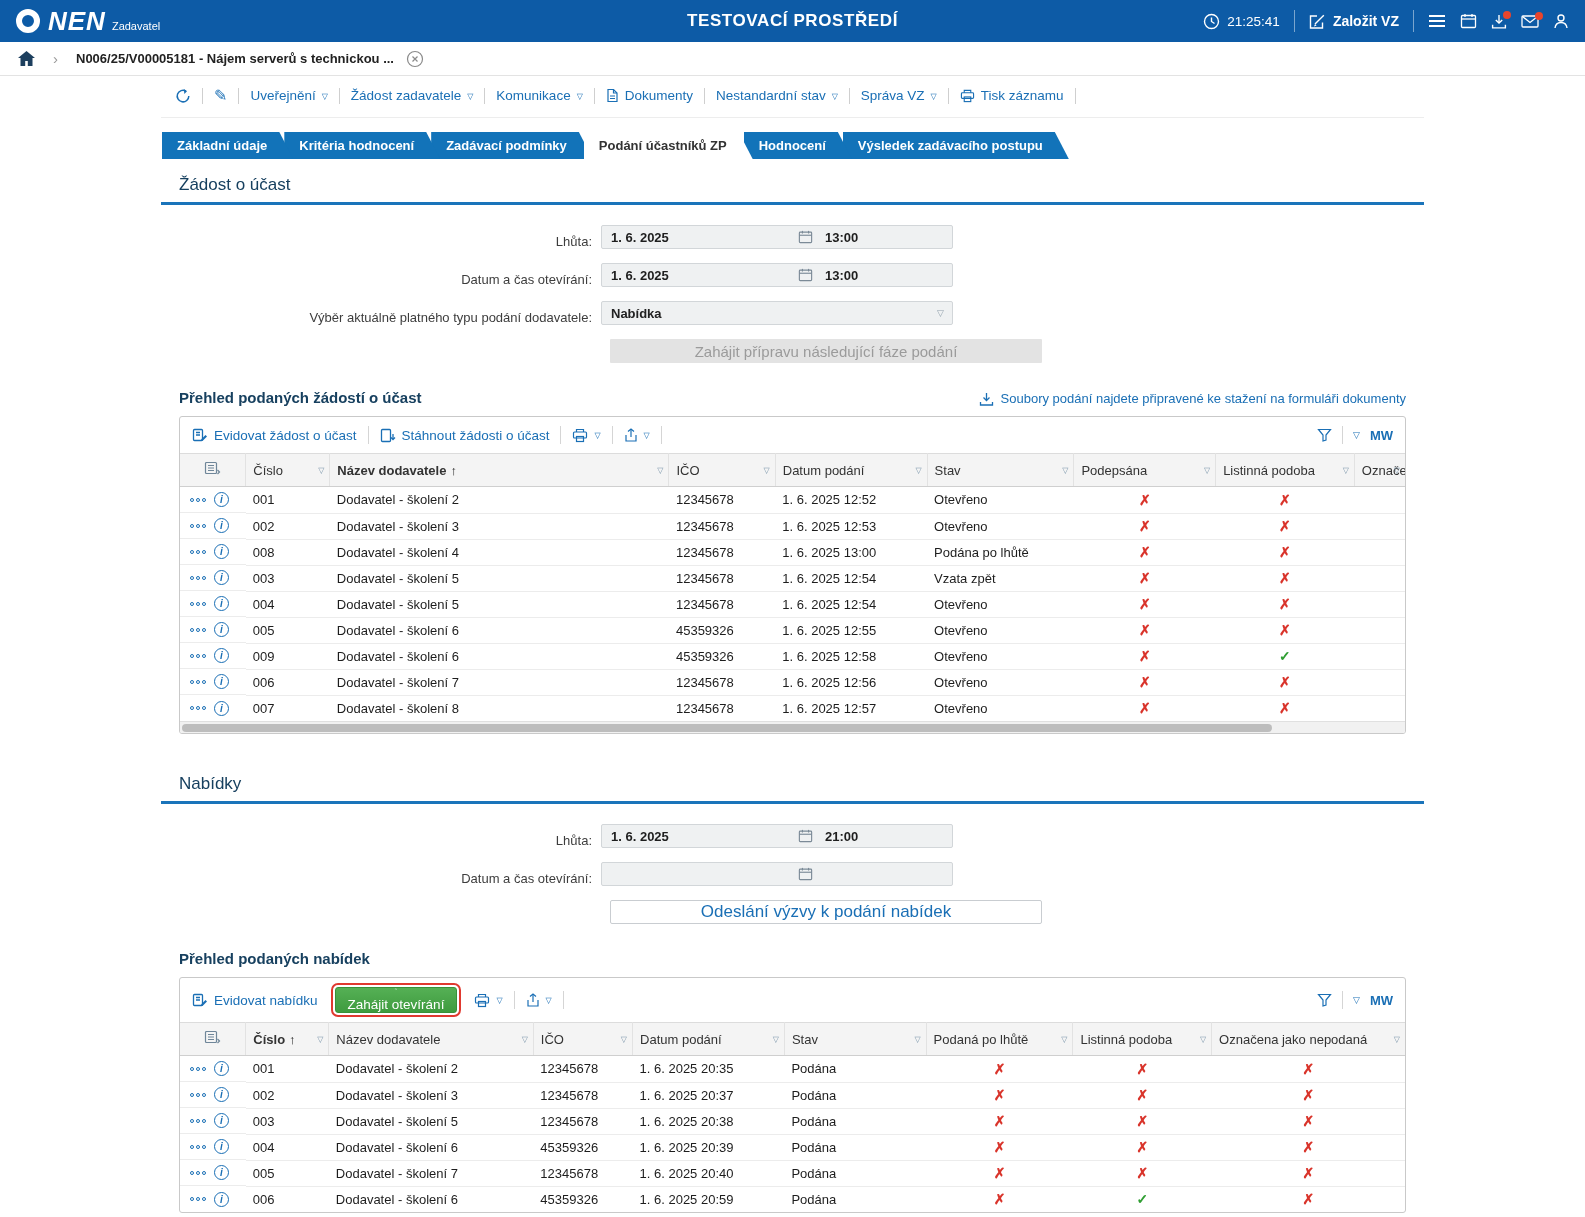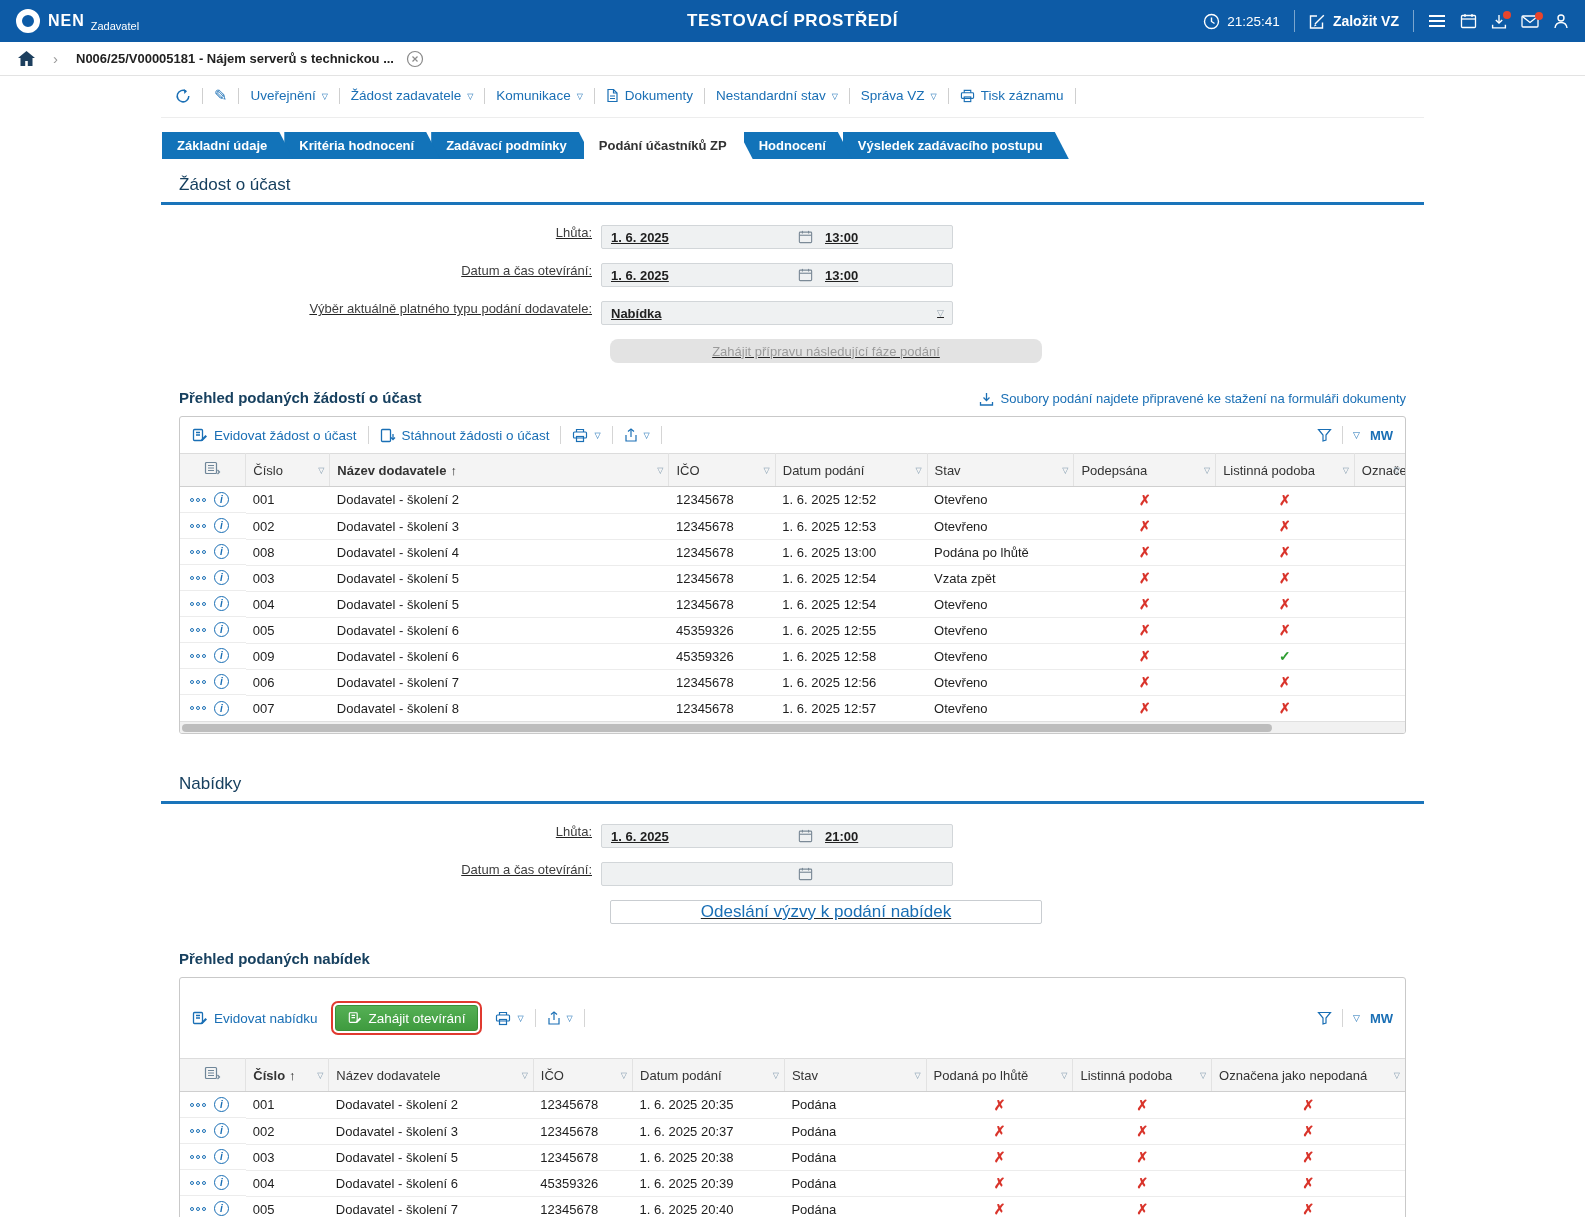--- a/index.html
+++ b/index.html
@@ -4,21 +4,21 @@
 <style>
   * { box-sizing: border-box; margin: 0; padding: 0; }
   html,body { width:1585px; height:1217px; overflow:hidden; background:#fff;
     font-family:"Liberation Sans", sans-serif; font-size:13px; color:#222; }
 
   
   .topbar { height:42px; background:#0d5ba6; display:flex; align-items:center;
     padding:0 16px; position:relative; color:#fff; }
   .logo { display:flex; align-items:center; gap:8px; }
   .logo-ring { width:24px; height:24px; border:6px solid #fff; border-radius:50%; display:inline-block; }
-  .logo-text { font-size:16px; font-weight:bold; letter-spacing:1px; }
+  .logo-text { font-size:26px; font-weight:bold; letter-spacing:1px;font-style:italic; }
   .logo-sub { font-size:11px; margin-top:10px; margin-left:-2px; }
   .env-title { position:absolute; left:0; right:0; text-align:center; font-size:17px;
     font-weight:bold; letter-spacing:.6px; pointer-events:none; }
   .topbar-right { margin-left:auto; display:flex; align-items:center; gap:14px; z-index:2; }
   .tb-item { display:flex; align-items:center; gap:7px; font-size:13.5px; }
   .tb-item.bold { font-weight:bold; font-size:14px; }
   .tb-sep { width:1px; height:22px; background:rgba(255,255,255,.45); }
   .tb-icon { position:relative; display:flex; align-items:center; cursor:pointer; }
   .badge { position:absolute; top:-3px; right:-4px; width:8px; height:8px;
     background:#e8452c; border-radius:50%; }
@@ -46,52 +46,52 @@
   .tab { position:relative; background:#1273b9; color:#fff; font-weight:bold; font-size:13px;
     display:flex; align-items:center; padding:0 26px 0 15px; margin-right:-9px;
     clip-path:polygon(0 0, calc(100% - 14px) 0, 100% 100%, 0 100%); cursor:pointer; }
   .tab.active { background:#fff; color:#333; }
 
   
   .section-title { font-size:17px; font-weight:normal; color:#17405f; margin:16px 18px 7px; }
   .section-rule { height:3px; background:#1a74ba; margin-bottom:20px; }
 
   
-  .form-row { display:flex; align-items:flex-start; margin-bottom:14px;text-decoration:underline; }
+  .form-row { display:flex; align-items:flex-end; margin-bottom:14px; }
   .form-label { width:440px; text-align:right; padding-right:9px; color:#3d3d3d; font-size:13px; }
   .control { width:352px; height:24px; background:#eff1f2; border:1px solid #d2d6d9;
     border-radius:2px; display:flex; align-items:center; }
   .dt-date { width:196px; padding-left:9px; font-weight:bold; color:#1e1e1e; }
   .dt-cal { display:flex; align-items:center; }
   .dt-time { font-weight:bold; margin-left:12px; color:#1e1e1e; }
   .sel-text { padding-left:9px; font-weight:bold; flex:1; }
   .sel-chev { font-size:9px; color:#93a2ad; margin-right:8px; }
   .btn-disabled { width:432px; height:24px; margin-left:449px; background:#e3e3e3;
-    border:none; border-radius:8px; color:#9b9b9b; font-size:13px; }
+    border:none; border-radius:1px; color:#9b9b9b; font-size:15px; }
   .btn-outline { width:432px; height:24px; margin-left:449px; background:#fff;
     border:1px solid #c9cdd1; border-radius:2px; color:#1a6fb5; font-size:17px; cursor:pointer; }
 
   
   .list-head { display:flex; align-items:flex-end; justify-content:space-between; margin:26px 18px 0; }
   .list-title { font-size:15px; font-weight:bold; color:#17405f; }
   .files-link { color:#1a6fb5; font-size:13px; display:flex; align-items:center; gap:7px; cursor:pointer; }
 
   
   .grid { border:1px solid #c9c9c9; border-radius:3px; margin:10px 18px 0; background:#fff; overflow:hidden; }
   .grid-toolbar { display:flex; align-items:center; padding:9px 12px; gap:11px; }
   .tool-link { color:#1a6fb5; font-size:13.5px; display:flex; align-items:center; gap:6px; cursor:pointer; }
   .tb-div { width:1px; height:18px; background:#d5d5d5; }
   .tool-right { margin-left:auto; display:flex; align-items:center; gap:10px; }
   .mw { color:#1a6fb5; font-weight:bold; font-size:13px; cursor:pointer; }
   .mini-caret { font-size:8px; color:#1a6fb5; }
 
   .btn-open { display:flex; align-items:center; gap:7px; height:26px; padding:0 12px;
     background:linear-gradient(#55b055,#3f9b3f); border:1px solid #389038; border-radius:3px;
     color:#fff; font-size:13.5px; cursor:pointer; outline:2px solid #e0392f; outline-offset:2px;
-    margin:18px 6px; }
+    margin:0 6px;flex-direction:column; }
 
   table { width:100%; border-collapse:collapse; table-layout:fixed; font-size:13px; }
   thead th { background:#f4f4f4; border-top:1px solid #dcdcdc; border-bottom:1px solid #cfcfcf;
     border-right:1px solid #e2e2e2; height:33px; font-weight:normal; color:#333;
     text-align:left; padding:0 18px 0 7px; position:relative; white-space:nowrap; overflow:hidden; }
   thead th:last-child { border-right:none; }
   thead th.th-icon { text-align:center; padding:0; }
   .hlabel.sorted { font-weight:bold; }
   .sort { font-weight:bold; margin-left:4px; color:#222; }
   .hfilter { position:absolute; right:5px; top:50%; transform:translateY(-50%);

